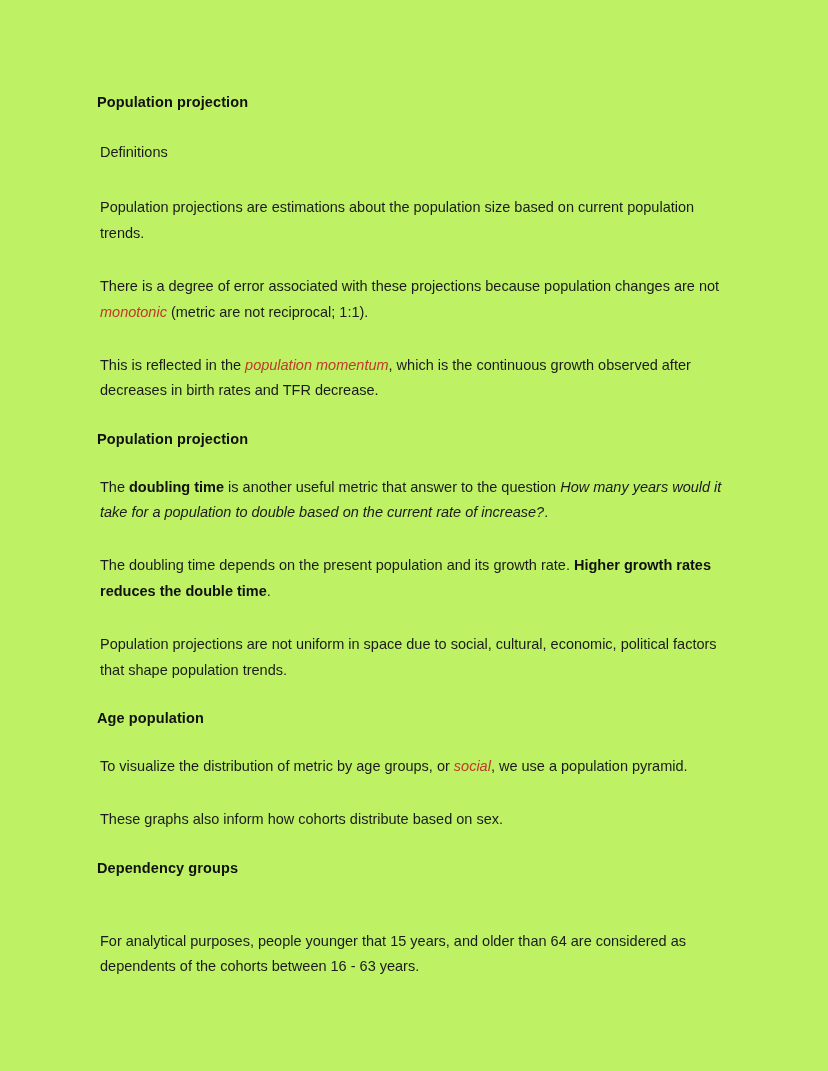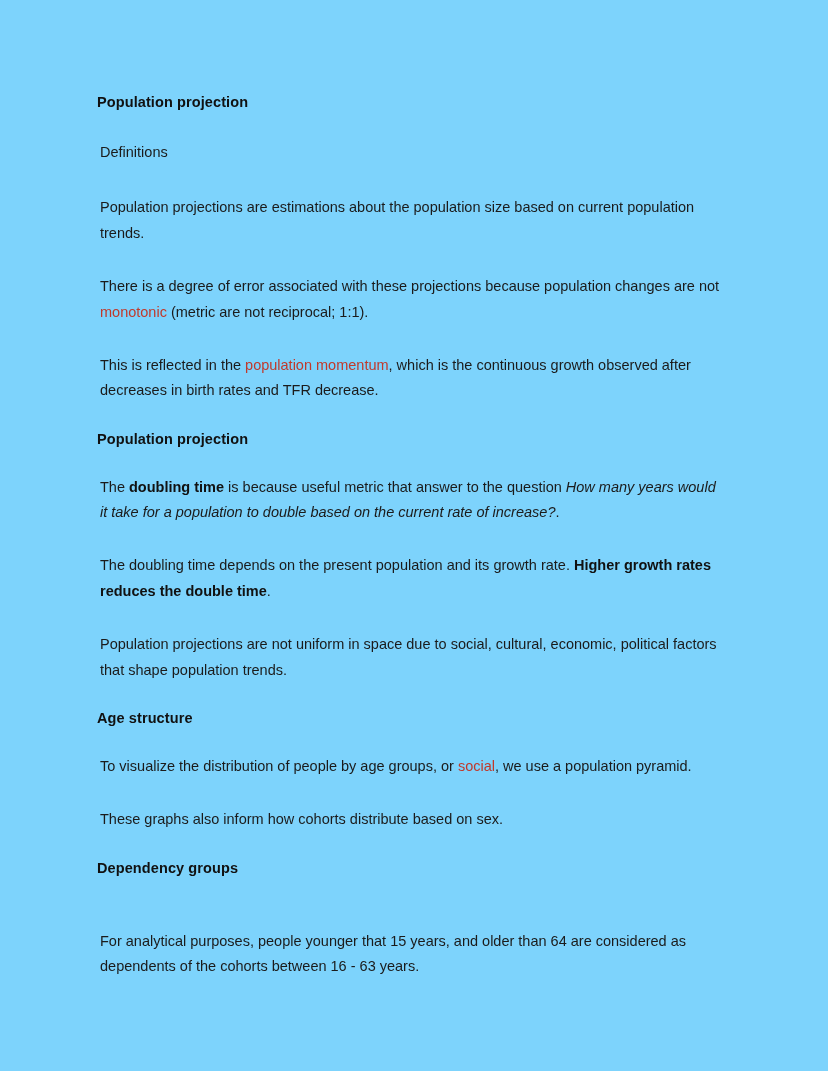--- a/index.html
+++ b/index.html
@@ -12,21 +12,21 @@
     height: 1071px;
     font-family: "Liberation Sans", sans-serif;
     color: #1b1b1b;
     -webkit-font-smoothing: antialiased;
   }
   .page {
     box-sizing: border-box;
     width: 828px;
     min-height: 1071px;
     padding: 92px 97px 60px 97px;
-    background: #7dd3fc;
+    background: #bef264;
   }
   .doc-body {
     width: 632px;
   }
   .heading {
     font-size: 14.5px;
     font-weight: bold;
     line-height: 1.45;
     color: #111111;
     margin: 0 0 0 0;
@@ -36,20 +36,21 @@
     font-size: 14.5px;
     line-height: 1.75;
     color: #1b1b1b;
     margin: 3px;
   }
   .block-gap-sm { height: 24px; }
   .block-gap { height: 22px; }
   .block-gap-xl { height: 47px; }
   .accent-link {
     color: #c0392b;
+    font-style: italic;
   }
   strong { font-weight: bold; color: #111111; }
   em { font-style: italic; }
   .inline { display: inline; }
 </style>
 </head>
 <body>
 
 <div class="page">
   <div class="doc-body">
@@ -71,37 +72,37 @@
     <div class="block-gap"></div>
 
     <p class="para"><span class="inline">This is reflected in the </span><span class="accent-link">population momentum</span><span class="inline">, which is the continuous growth observed after decreases in birth rates and TFR decrease.</span></p>
 
     <div class="block-gap"></div>
 
     <h2 class="heading">Population projection</h2>
 
     <div class="block-gap"></div>
 
-    <p class="para"><span class="inline">The </span><strong>doubling time</strong><span class="inline"> is because useful metric that answer to the question </span><em>How many years would it take for a population to double based on the current rate of increase?</em><span class="inline">.</span></p>
+    <p class="para"><span class="inline">The </span><strong>doubling time</strong><span class="inline"> is another useful metric that answer to the question </span><em>How many years would it take for a population to double based on the current rate of increase?</em><span class="inline">.</span></p>
 
     <div class="block-gap"></div>
 
     <p class="para"><span class="inline">The doubling time depends on the present population and its growth rate. </span><strong>Higher growth rates reduces the double time</strong><span class="inline">.</span></p>
 
     <div class="block-gap"></div>
 
     <p class="para">Population projections are not uniform in space due to social, cultural, economic, political factors that shape population trends.</p>
 
     <div class="block-gap"></div>
 
-    <h2 class="heading">Age structure</h2>
+    <h2 class="heading">Age population</h2>
 
     <div class="block-gap"></div>
 
-    <p class="para"><span class="inline">To visualize the distribution of people by age groups, or </span><span class="accent-link">social</span><span class="inline">, we use a population pyramid.</span></p>
+    <p class="para"><span class="inline">To visualize the distribution of metric by age groups, or </span><span class="accent-link">social</span><span class="inline">, we use a population pyramid.</span></p>
 
     <div class="block-gap"></div>
 
     <p class="para">These graphs also inform how cohorts distribute based on sex.</p>
 
     <div class="block-gap"></div>
 
     <h2 class="heading">Dependency groups</h2>
 
     <div class="block-gap-xl"></div>

